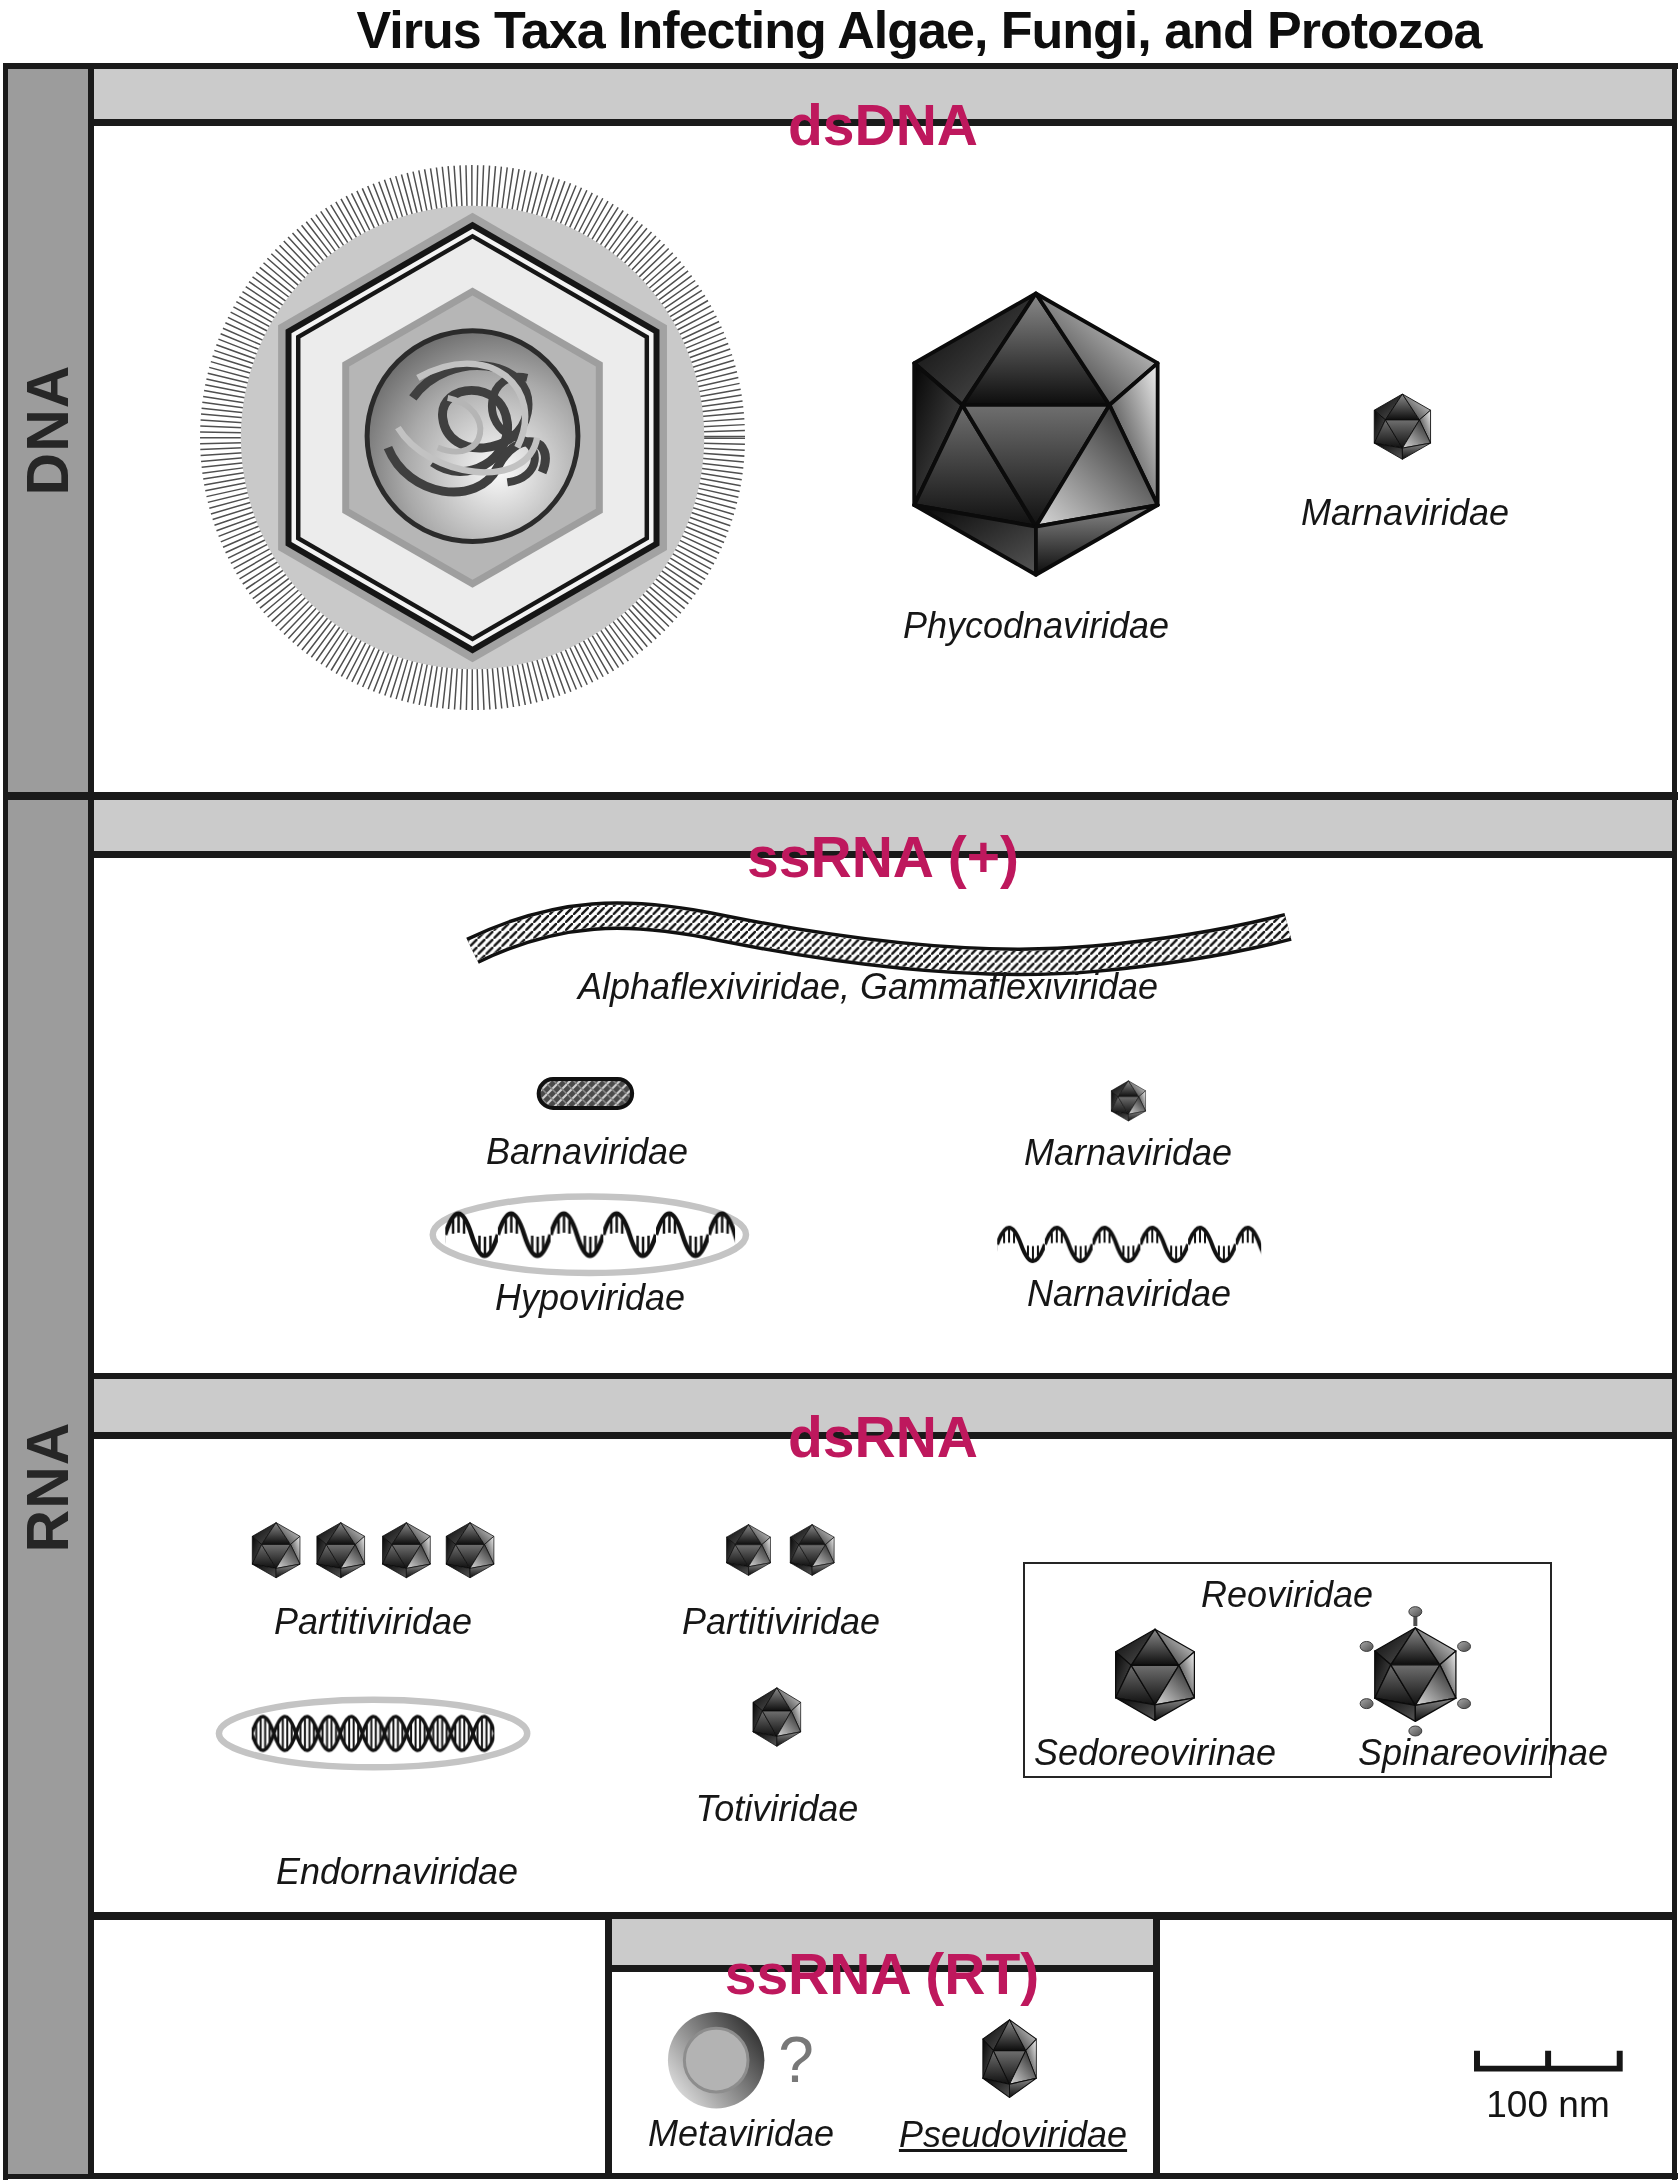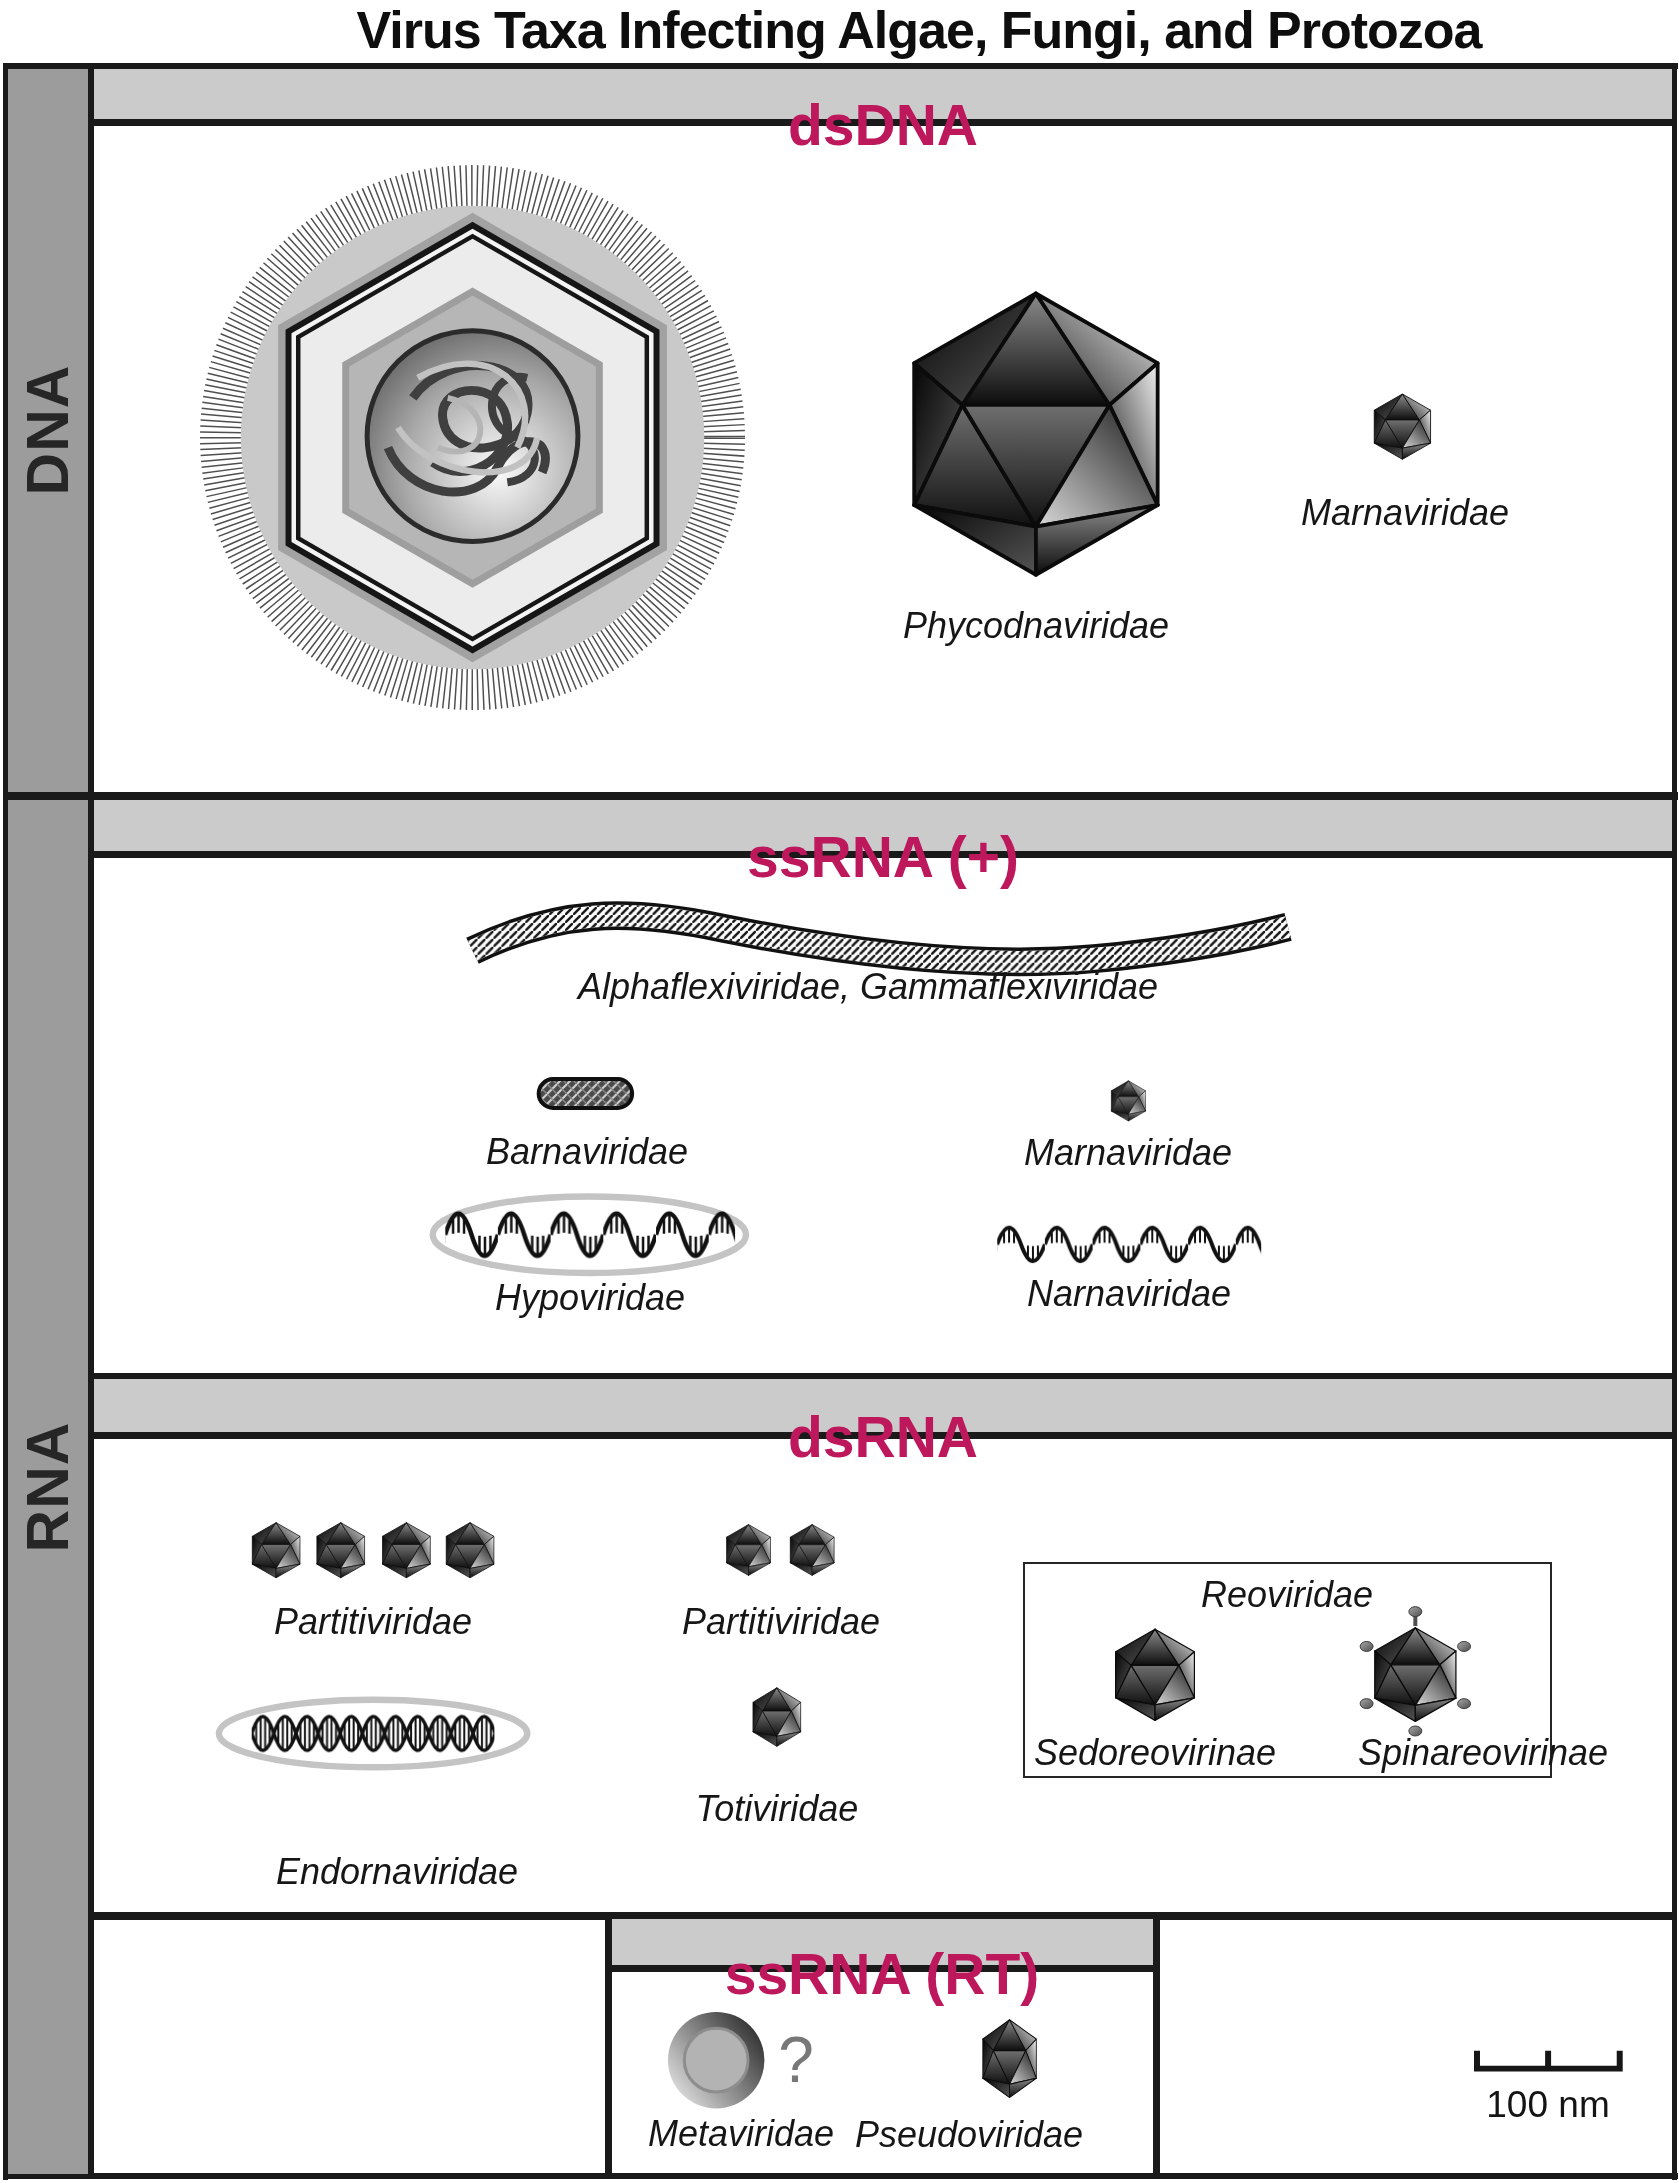--- a/index.html
+++ b/index.html
@@ -272,18 +272,18 @@
   <div class="ctr fam" style="left:373px;top:1622px;">Partitiviridae</div>
   <div class="ctr fam" style="left:781px;top:1622px;">Partitiviridae</div>
   <div class="ctr fam" style="left:1287px;top:1595px;">Reoviridae</div>
   <div class="ctr fam" style="left:1155px;top:1753px;">Sedoreovirinae</div>
   <div class="ctr fam" style="left:1483px;top:1753px;">Spinareovirinae</div>
   <div class="ctr fam" style="left:373px;top:1872px;margin-left:24px;">Endornaviridae</div>
   <div class="ctr fam" style="left:777px;top:1809px;">Totiviridae</div>
 
   <div class="ctr qmark" style="left:796px;top:2060px;">?</div>
   <div class="ctr fam" style="left:741px;top:2134px;">Metaviridae</div>
-  <div class="ctr fam" style="left:969px;top:2135px;">Pseudoviridae</div>
+  <div class="ctr fam" style="left:1013px;top:2135px;text-decoration:underline;">Pseudoviridae</div>
 
   <div class="ctr scaleTxt" style="left:1548px;top:2105px;">100 nm</div>
 
 </div>
 
 
 </body></html>

